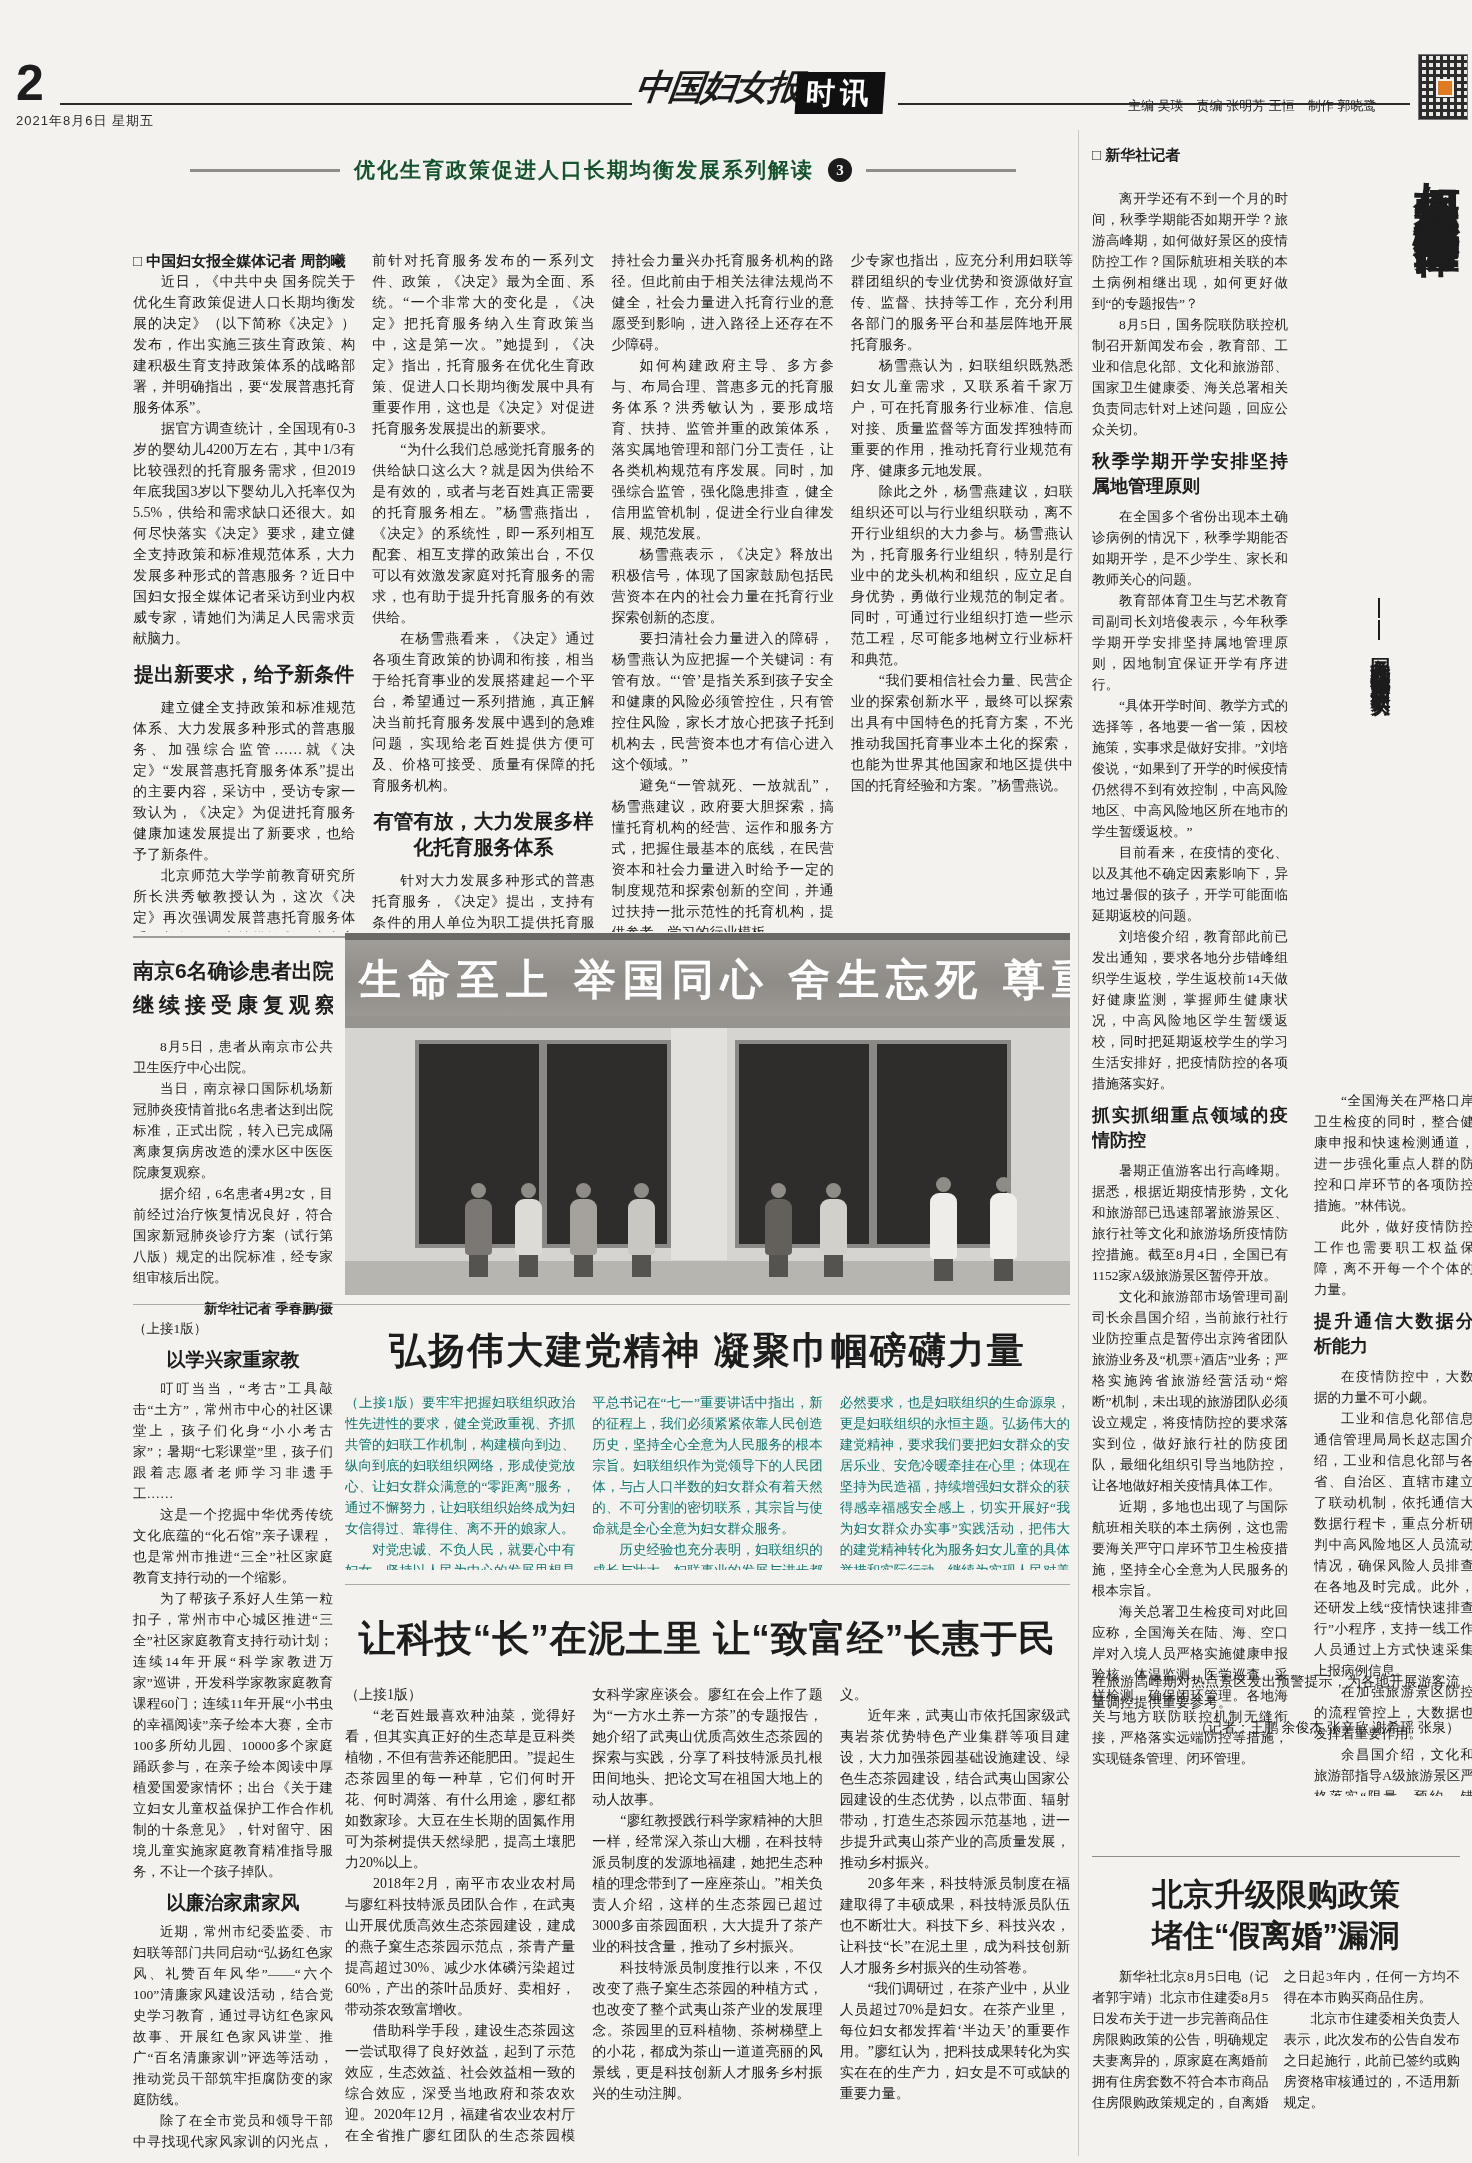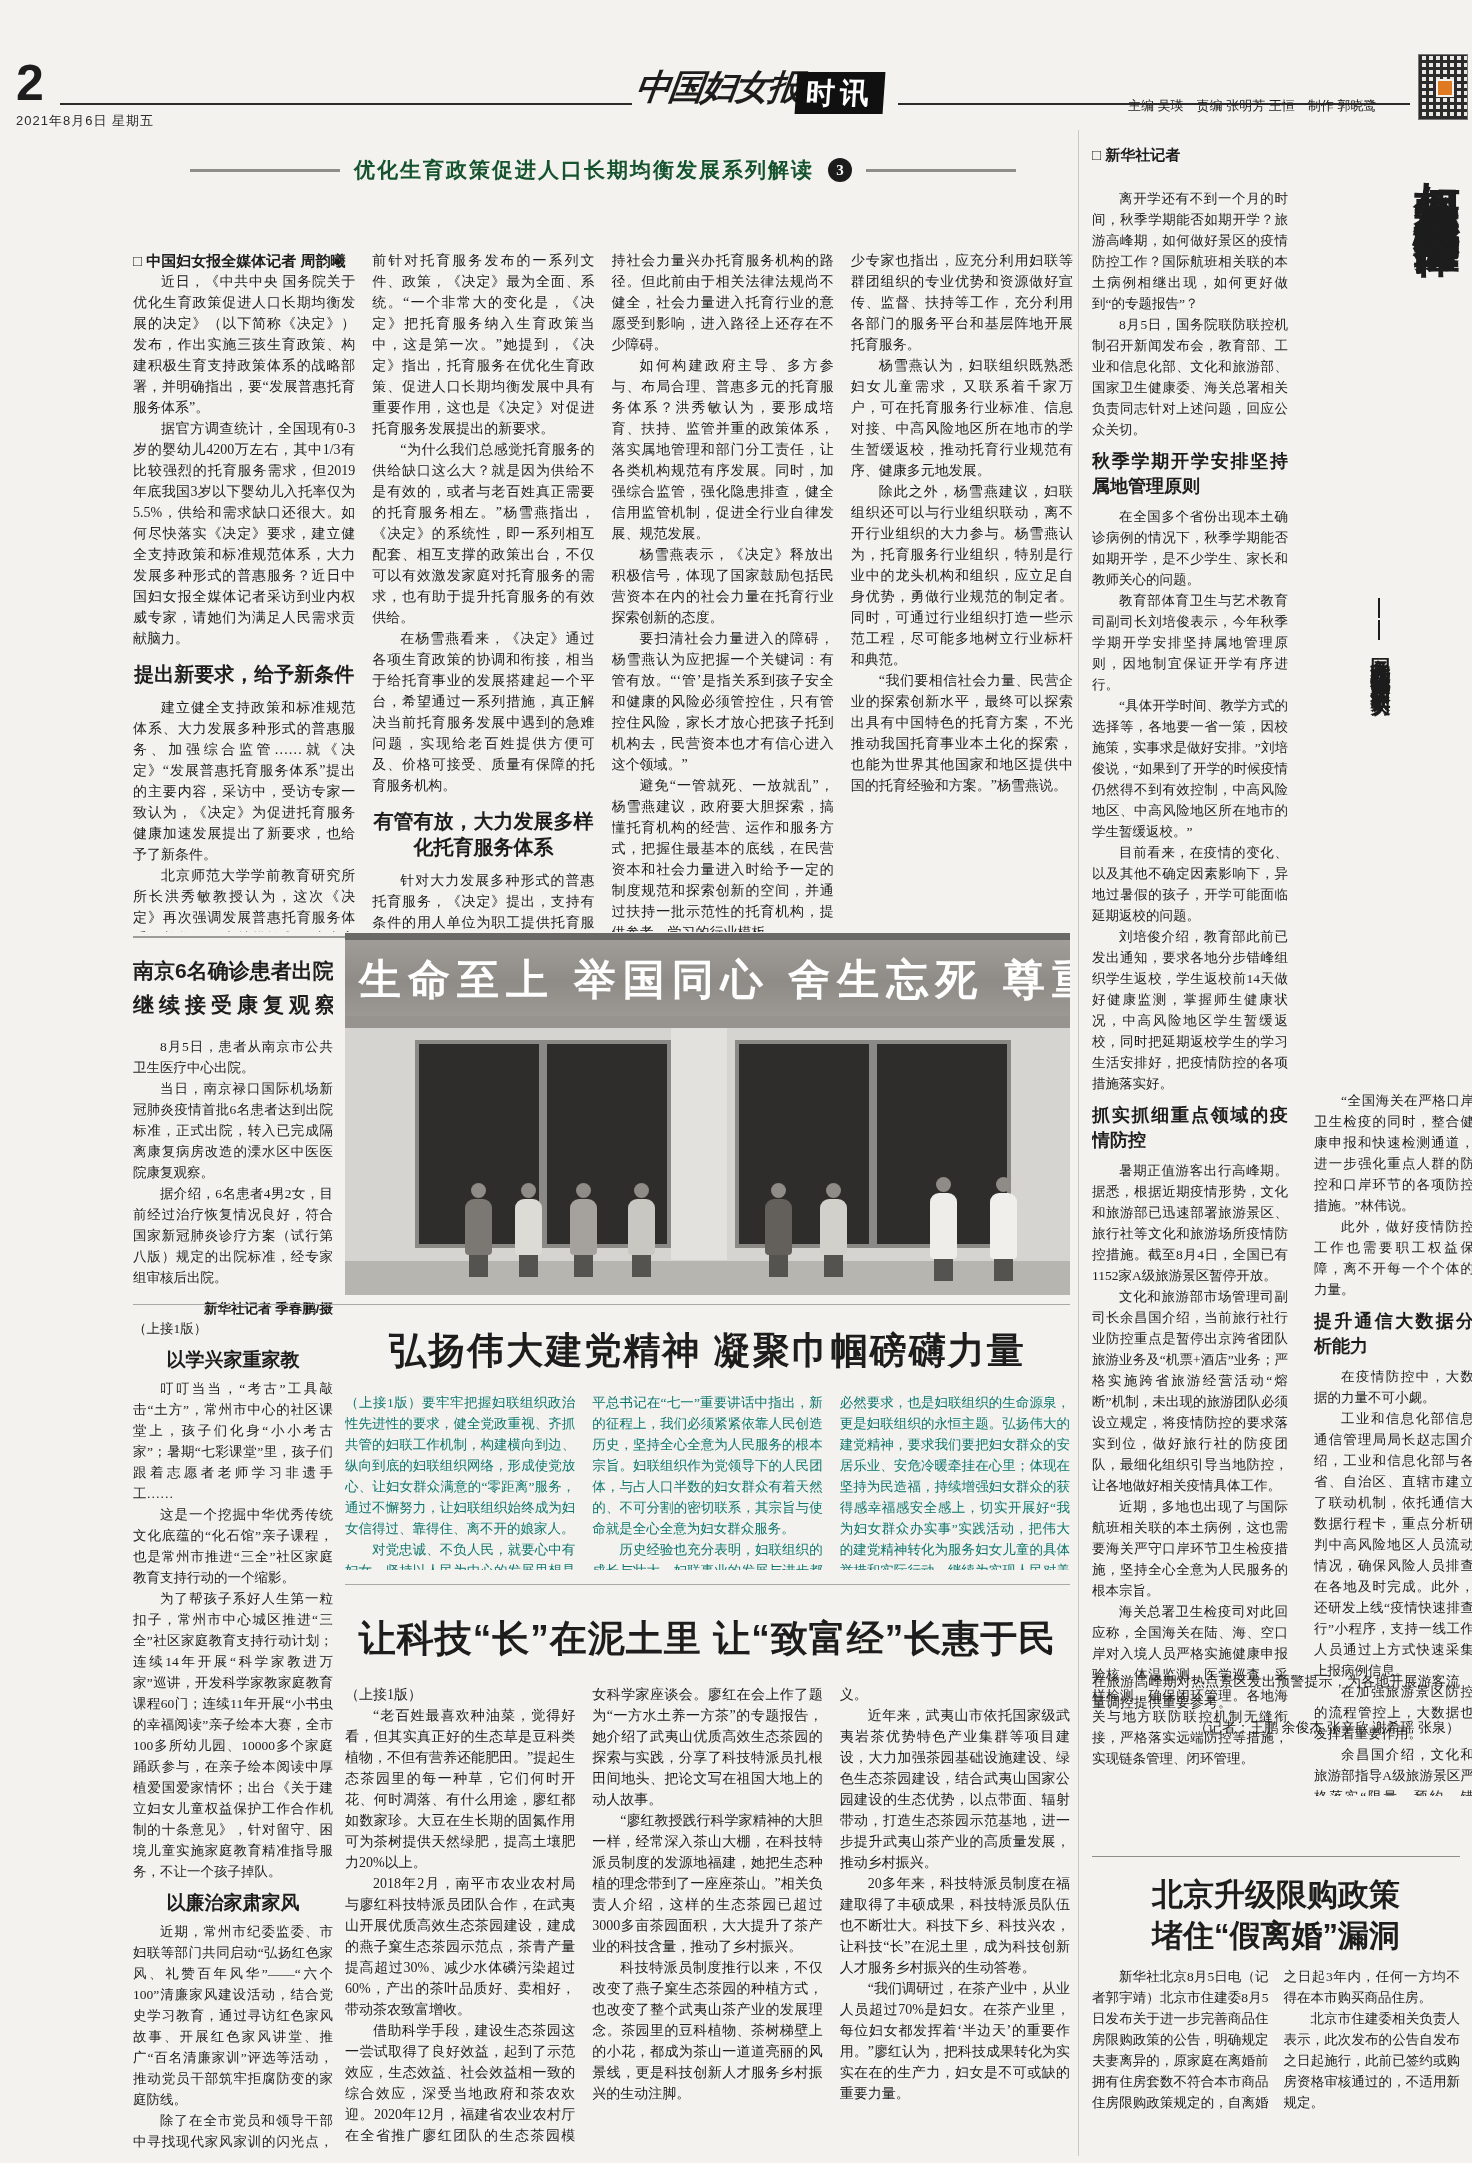--- a/index.html
+++ b/index.html
@@ -157,21 +157,21 @@
       </div>
     <div class="col">
         <p class="noindent">持社会力量兴办托育服务机构的路径。但此前由于相关法律法规尚不健全，社会力量进入托育行业的意愿受到影响，进入路径上还存在不少障碍。</p>
         <p>如何构建政府主导、多方参与、布局合理、普惠多元的托育服务体系？洪秀敏认为，要形成培育、扶持、监管并重的政策体系，落实属地管理和部门分工责任，让各类机构规范有序发展。同时，加强综合监管，强化隐患排查，健全信用监管机制，促进全行业自律发展、规范发展。</p>
         <p>杨雪燕表示，《决定》释放出积极信号，体现了国家鼓励包括民营资本在内的社会力量在托育行业探索创新的态度。</p>
         <p>要扫清社会力量进入的障碍，杨雪燕认为应把握一个关键词：有管有放。“‘管’是指关系到孩子安全和健康的风险必须管控住，只有管控住风险，家长才放心把孩子托到机构去，民营资本也才有信心进入这个领域。”</p>
         <p>避免“一管就死、一放就乱”，杨雪燕建议，政府要大胆探索，搞懂托育机构的经营、运作和服务方式，把握住最基本的底线，在民营资本和社会力量进入时给予一定的制度规范和探索创新的空间，并通过扶持一批示范性的托育机构，提供参考、学习的行业模板。</p>
       </div>
     <div class="col">
         <p class="noindent">少专家也指出，应充分利用妇联等群团组织的专业优势和资源做好宣传、监督、扶持等工作，充分利用各部门的服务平台和基层阵地开展托育服务。</p>
-        <p>杨雪燕认为，妇联组织既熟悉妇女儿童需求，又联系着千家万户，可在托育服务行业标准、信息对接、中高风险地区所在地市的学生暂缓返校，推动托育行业规范有序、健康多元地发展。</p>
+        <p>杨雪燕认为，妇联组织既熟悉妇女儿童需求，又联系着千家万户，可在托育服务行业标准、信息对接、质量监督等方面发挥独特而重要的作用，推动托育行业规范有序、健康多元地发展。</p>
         <p>除此之外，杨雪燕建议，妇联组织还可以与行业组织联动，离不开行业组织的大力参与。杨雪燕认为，托育服务行业组织，特别是行业中的龙头机构和组织，应立足自身优势，勇做行业规范的制定者。同时，可通过行业组织打造一些示范工程，尽可能多地树立行业标杆和典范。</p>
         <p>“我们要相信社会力量、民营企业的探索创新水平，最终可以探索出具有中国特色的托育方案，不光推动我国托育事业本土化的探索，也能为世界其他国家和地区提供中国的托育经验和方案。”杨雪燕说。</p>
       </div>
   </div>
   <div class="abs div1"></div>
 
   <div class="abs nanjing">
     <div class="nj-h">南京6名确诊患者出院</div>
     <div class="nj-h nj-h2">继续接受康复观察</div>
     <div class="body">

